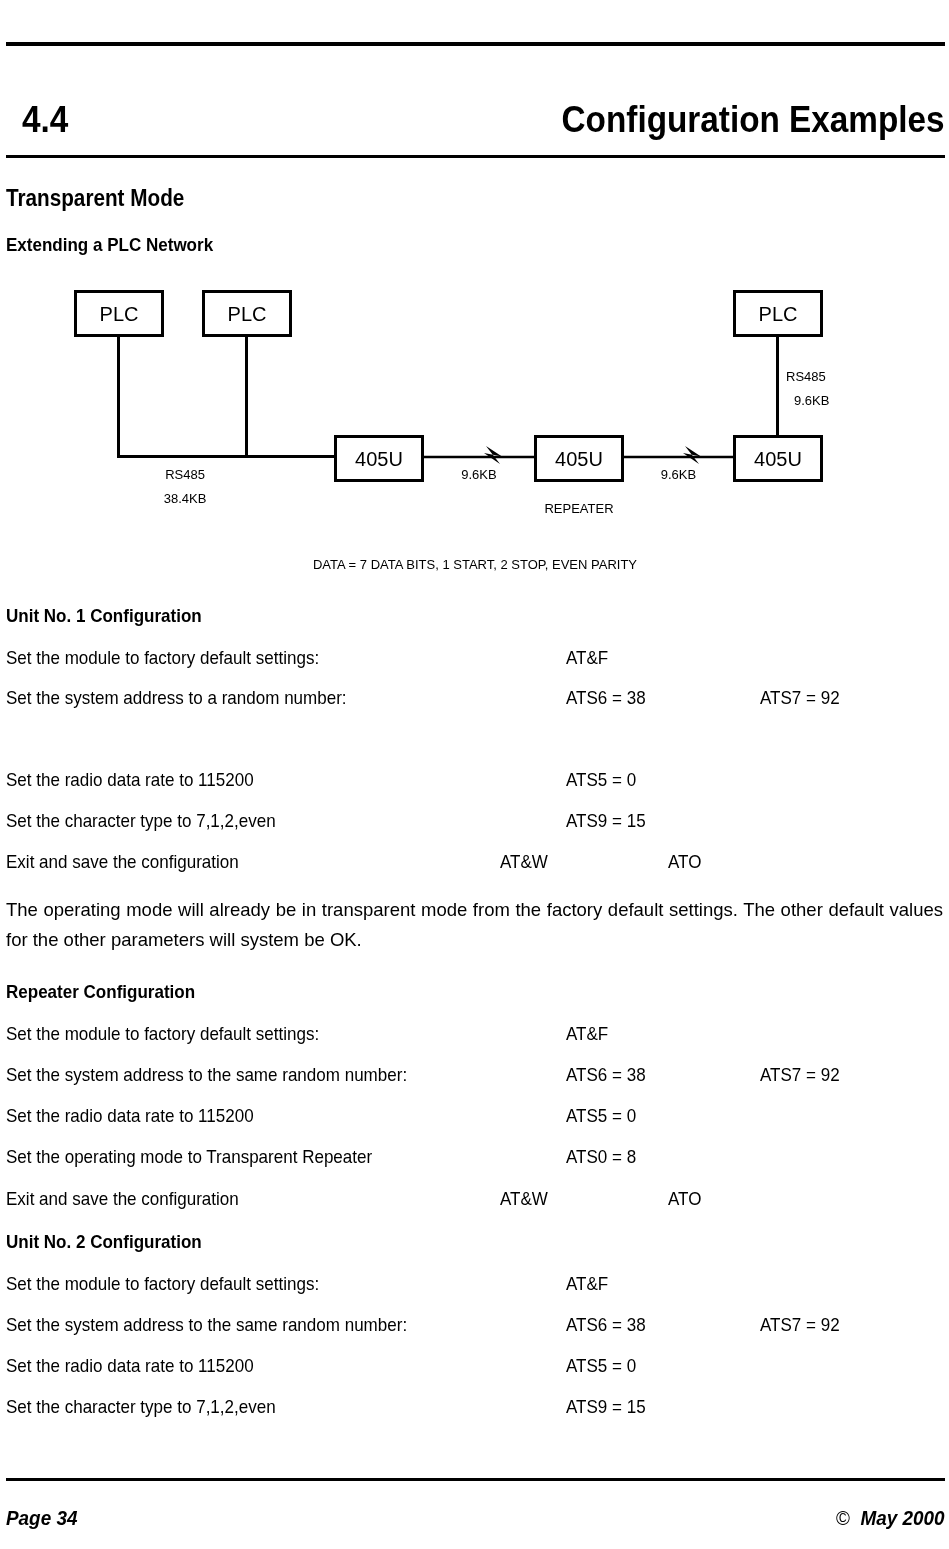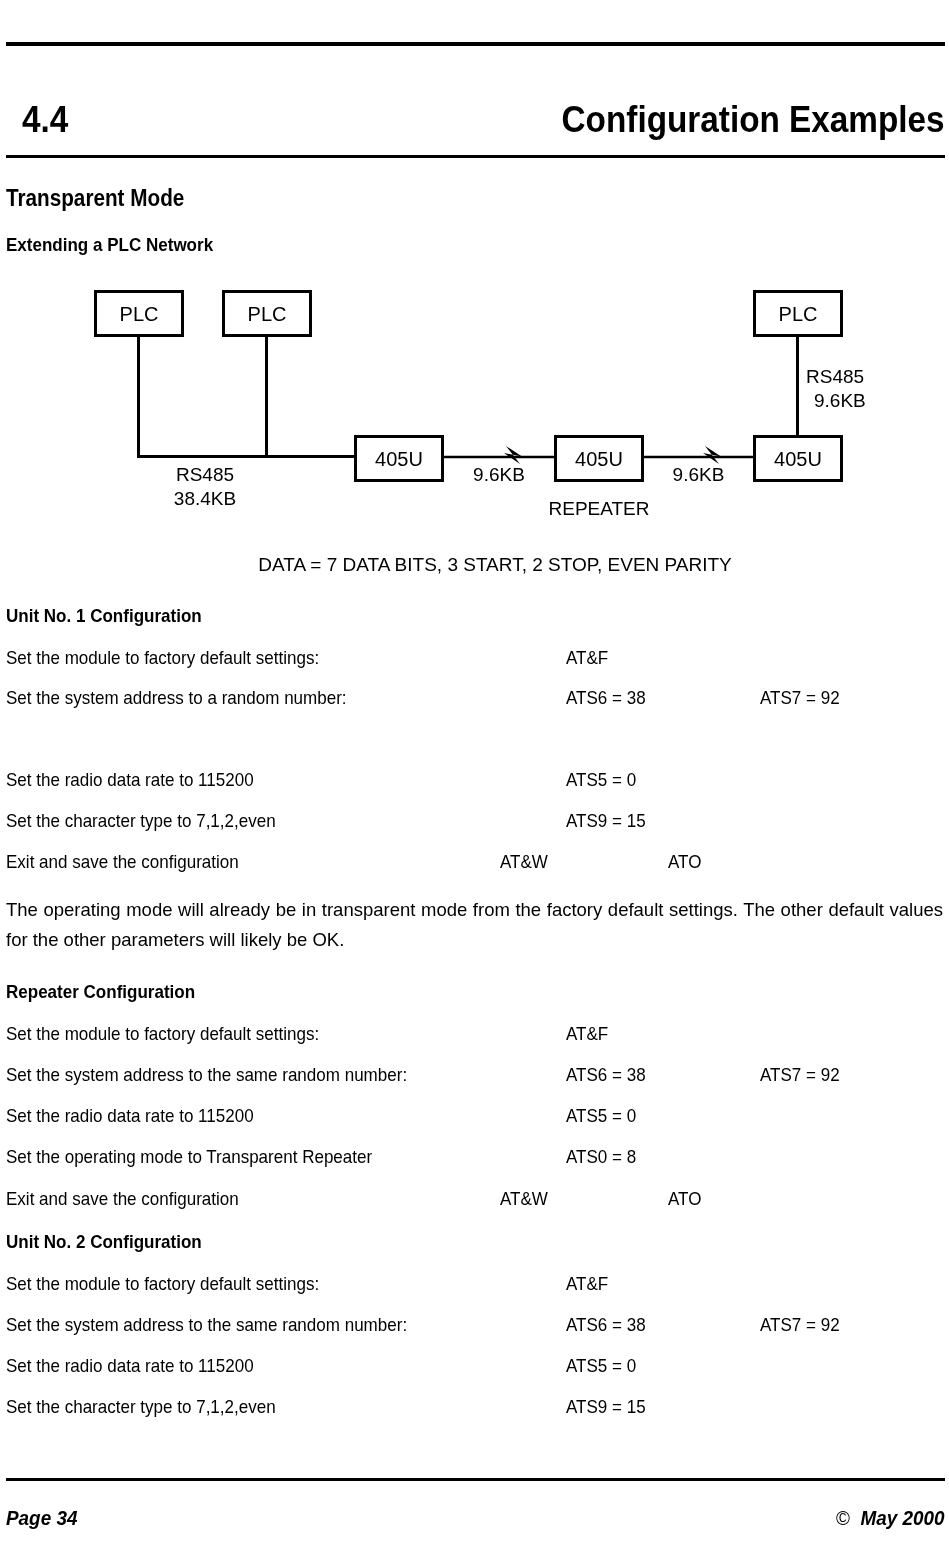--- a/index.html
+++ b/index.html
@@ -135,21 +135,20 @@
     text-justify: inter-word;
   }
 
   
   .diagram {
     position: absolute;
     left: 0;
     top: 270px;
     width: 760px;
     height: 300px;
-    margin-left: 20px;
   }
   .dbox {
     position: absolute;
     border: 3px solid #000;
     background: #fff;
     box-sizing: border-box;
     display: flex;
     align-items: center;
     justify-content: center;
   }
@@ -157,21 +156,21 @@
     font-size: 20px;
     line-height: 20px;
     white-space: nowrap;
   }
   .wire {
     position: absolute;
     background: #000;
   }
   .dlabel {
     position: absolute;
-    font-size: 19px;
+    font-size: 13px;
     line-height: 24px;
     white-space: nowrap;
   }
   .dlabel.ctr { text-align: center; }
   .radiolink { position: absolute; }
 
   
   .rule-bot {
     position: absolute;
     left: 6px;
@@ -259,21 +258,21 @@
 
     <div class="dlabel" style="left:786px; top:95px;">
       <div>RS485</div>
       <div style="padding-left:8px">9.6KB</div>
     </div>
 
     <div class="dlabel ctr" style="left:424px; top:193px; width:110px;">9.6KB</div>
     <div class="dlabel ctr" style="left:624px; top:193px; width:109px;">9.6KB</div>
     <div class="dlabel ctr" style="left:494px; top:227px; width:170px;">REPEATER</div>
 
-    <div class="dlabel ctr" style="left:160px; top:283px; width:630px;">DATA = 7 DATA BITS, 3 START, 2 STOP, EVEN PARITY</div>
+    <div class="dlabel ctr" style="left:160px; top:283px; width:630px;">DATA = 7 DATA BITS, 1 START, 2 STOP, EVEN PARITY</div>
   </div>
 
   <div class="h3" style="top:605px">Unit No. 1 Configuration</div>
 
   <div class="row" style="top:645px">
     <span class="c-label">Set the module to factory default settings:</span>
     <span class="c-cmd" style="left:566px">AT&amp;F</span>
   </div>
   <div class="row" style="top:685px">
     <span class="c-label">Set the system address to a random number:</span>
@@ -287,21 +286,21 @@
   <div class="row" style="top:808px">
     <span class="c-label">Set the character type to 7,1,2,even</span>
     <span class="c-cmd" style="left:566px">ATS9 = 15</span>
   </div>
   <div class="row" style="top:849px">
     <span class="c-label">Exit and save the configuration</span>
     <span class="c-cmd" style="left:500px">AT&amp;W</span>
     <span class="c-cmd2" style="left:668px">ATO</span>
   </div>
 
-  <div class="para" style="top:895px">The operating mode will already be in transparent mode from the factory default settings. The other default values for the other parameters will likely be OK.</div>
+  <div class="para" style="top:895px">The operating mode will already be in transparent mode from the factory default settings. The other default values for the other parameters will system be OK.</div>
 
   <div class="h3" style="top:981px">Repeater Configuration</div>
 
   <div class="row" style="top:1021px">
     <span class="c-label">Set the module to factory default settings:</span>
     <span class="c-cmd" style="left:566px">AT&amp;F</span>
   </div>
   <div class="row" style="top:1062px">
     <span class="c-label">Set the system address to the same random number:</span>
     <span class="c-cmd" style="left:566px">ATS6 = 38</span>

